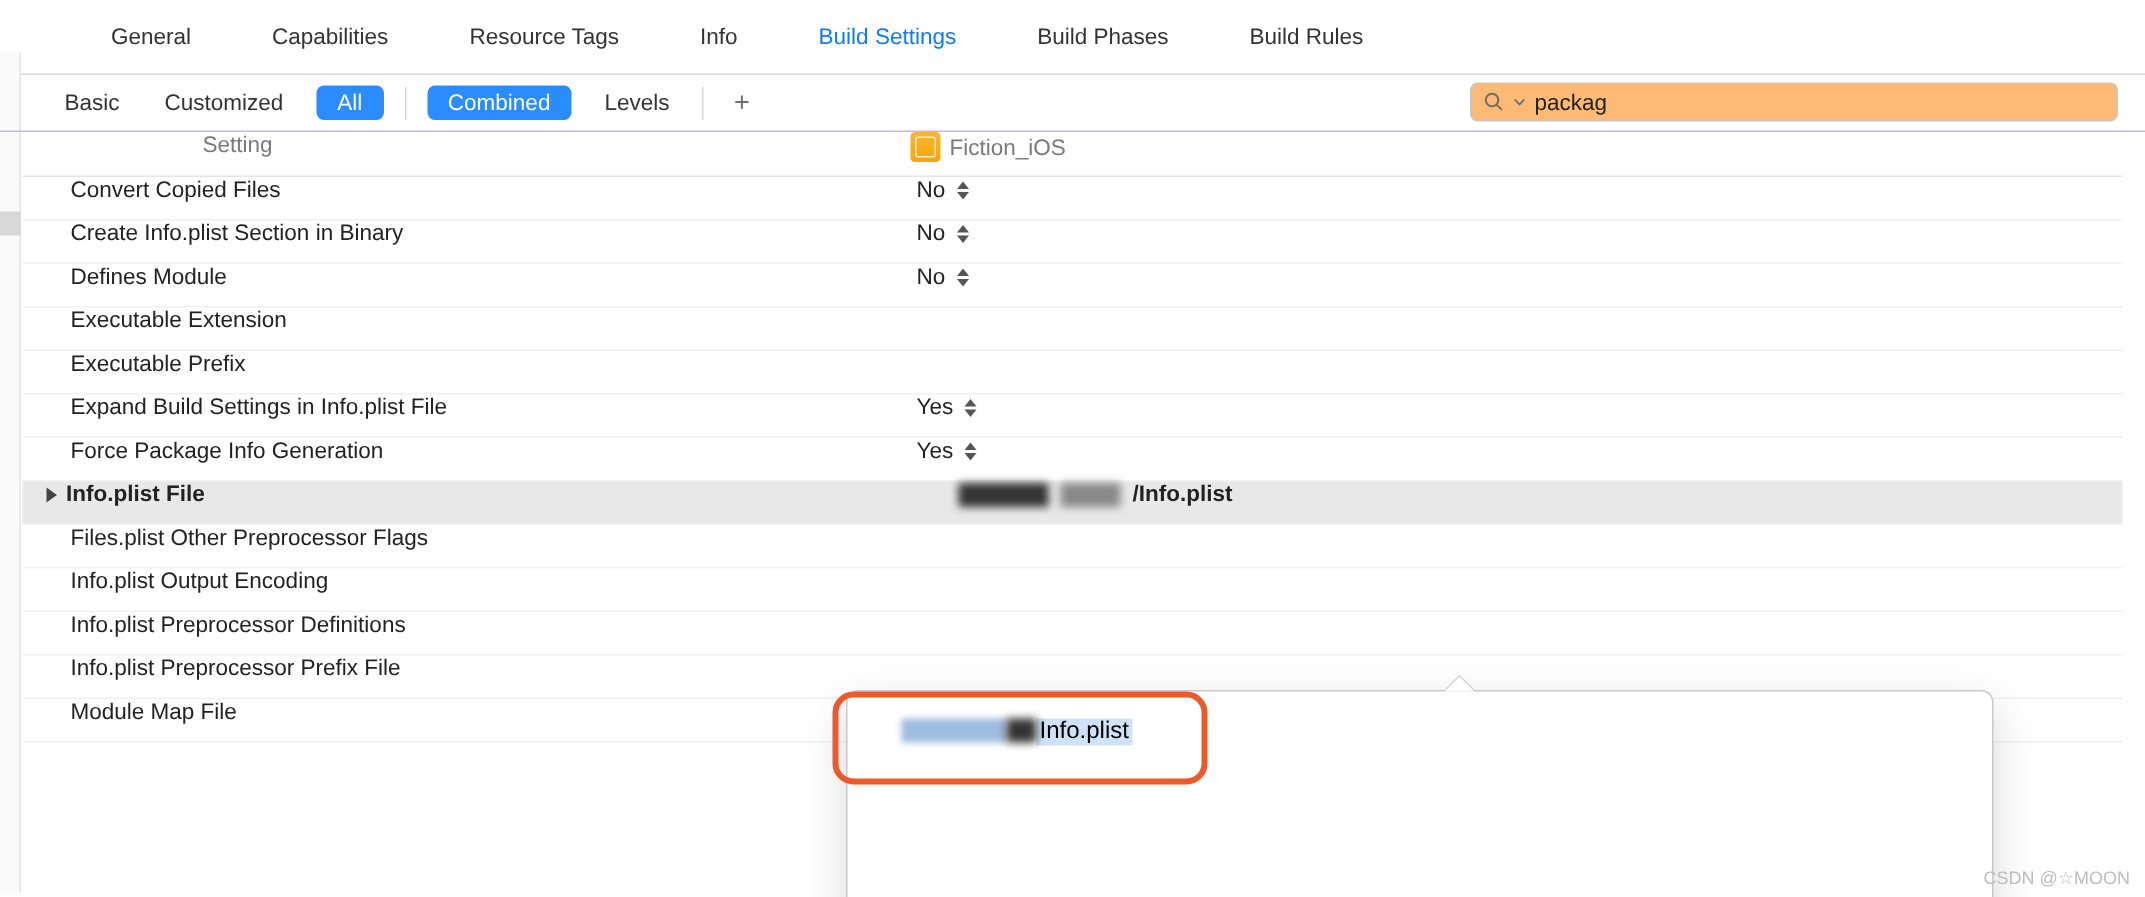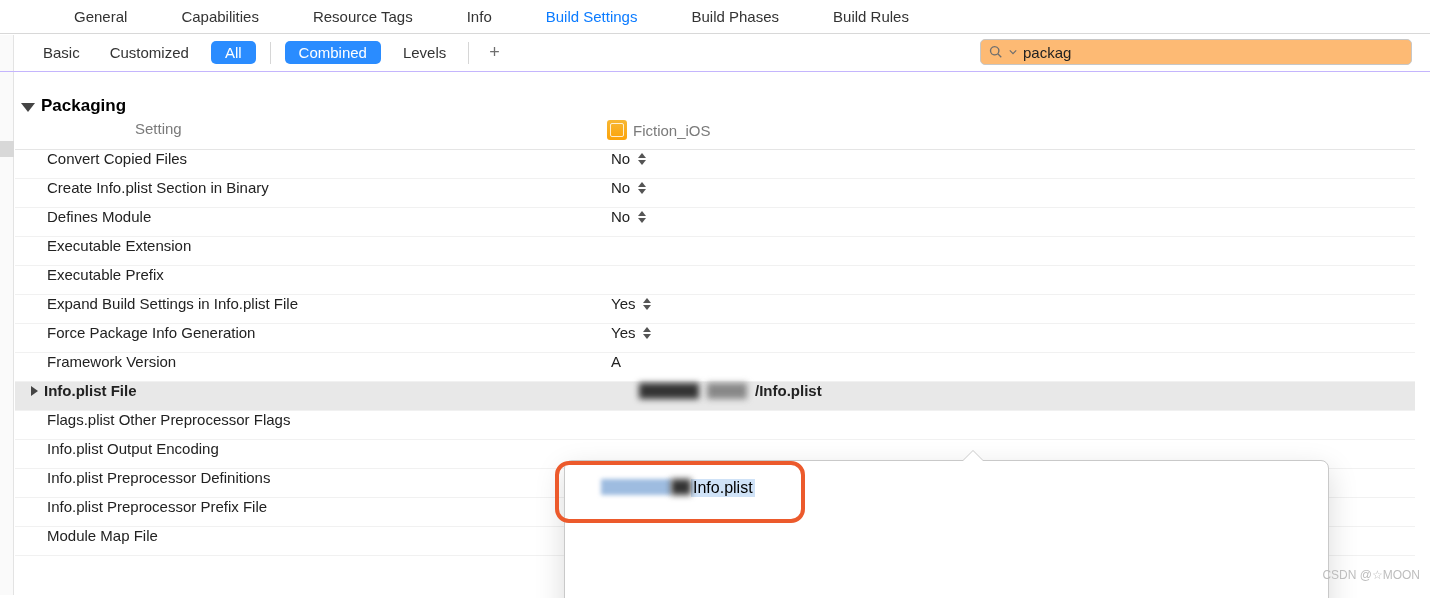--- a/index.html
+++ b/index.html
@@ -1,18 +1,18 @@
 <!DOCTYPE html>
 <html><head>
 <meta charset="utf-8">
 <style>
   * { box-sizing: border-box; margin: 0; padding: 0; font-family: -apple-system, "Helvetica Neue", Arial, sans-serif; }
   body { width: 1430px; height: 598px; background: #fff; overflow: hidden; position: relative; }
 
-  .top-tabs { display: flex; align-items: center; height: 34px; padding: 0 20px; gap: 46px; font-size: 15px; color: #333; border-bottom: 1px solid #d8d8d8; padding-left: 70px;}
+  .top-tabs { display: flex; align-items: center; height: 50px; padding: 0 20px; gap: 46px; font-size: 15px; color: #333; border-bottom: 1px solid #d8d8d8; padding-left: 70px;}
   .top-tabs .tab { cursor: pointer; padding: 6px 4px; }
   .top-tabs .tab.active { color: #0b7bff; }
 
   .filter-bar { display: flex; align-items: center; height: 38px; padding-left: 35px; border-bottom: 1px solid #c4b5fd; gap: 14px; font-size: 15px; color: #333; position: relative; }
   .filter-bar .plain { padding: 4px 8px; cursor: pointer; }
   .filter-bar .sep { width: 1px; height: 22px; background: #d6d6d6; }
   .pill { background: #2a8cff; color: #fff; padding: 3px 14px; border-radius: 5px; cursor: pointer; font-size: 15px; }
   .plus { font-size: 18px; color: #6e6e6e; cursor: pointer; padding: 0 6px; }
 
   .searchbox { position: absolute; right: 18px; top: 5px; width: 432px; height: 26px; border: 1px solid #c7c7c7; border-radius: 5px; display: flex; align-items: center; padding: 0 8px; gap: 6px; background: #fdba74; }
@@ -43,21 +43,21 @@
   .redact { display:inline-block; width:60px; height:16px; background:#333; filter: blur(3px); margin-right:0px;}
   .redact.light { background:#9ebce0; width:70px; filter:blur(2px);}
   .redact.gray { background:#888; width:70px; filter:blur(3px);}
 
   .popover { position:absolute; left:564px; top:460px; width:765px; height:300px; background:#fff; border:1px solid #c9c9c9; border-radius:8px; box-shadow:0 10px 30px rgba(0,0,0,.15); padding:14px 18px;}
   .popover .arrow { position:absolute; top:-10px; left:398px; width:0;height:0;border-left:10px solid transparent;border-right:10px solid transparent;border-bottom:10px solid #fff;}
   .popover .arrow.outer { top:-11px; border-bottom-color:#c9c9c9;}
   .popover .field-row { display:flex; align-items:flex-start; gap:0; font-size:16px;}
   .popover .sel { background:#cfe2f7; padding:0 2px;}
   .highlight-box { position:absolute; left:555px; top:461px; width:250px; height:62px; border:4px solid #ec5a2c; border-radius:14px; z-index:20; pointer-events:none;}
-  .watermark { position:absolute; right:10px; bottom:16px; font-size:12px; color:#bdbdbd;}
+  .watermark { position:absolute; right:10px; bottom:6px; font-size:12px; color:#bdbdbd;}
   .left-gutter { position:absolute; left:0; top:35px; width:14px; height:560px; background:#fafafa; border-right:1px solid #e3e3e3;}
   .left-gutter .mark { position:absolute; left:0; top:106px; width:14px; height:16px; background:#d8d8d8;}
 </style>
 </head>
 <body>
 
 <div class="left-gutter">
     <div class="mark"></div>
   </div>
 
@@ -86,24 +86,20 @@
         <path d="M6.5 1a5.5 5.5 0 014.38 8.83l3.65 3.64-1.06 1.06-3.64-3.65A5.5 5.5 0 116.5 1zm0 1.5a4 4 0 100 8 4 4 0 000-8z"></path>
       </svg>
     <svg class="chev" viewBox="0 0 10 10">
         <path d="M1 3l4 4 4-4" stroke="#6e6e6e" stroke-width="1.5" fill="none"></path>
       </svg>
     <input type="text" value="packag" style="">
   </div>
 </div>
 
 <div class="content">
-  <div class="section-header">
-    <span class="tri"></span>
-    <span>Packaging</span>
-  </div>
 
   <div class="columns-header">
     <div class="col-setting">Setting</div>
     <div class="col-target">
       <span class="app-icon"></span>
       <span>Fiction_iOS</span>
     </div>
   </div>
 
   <div class="row">
@@ -144,41 +140,35 @@
     <div class="val">
         <span>Yes</span>
         <span class="stepper"></span>
       </div>
   </div>
   <div class="row">
     <div class="label">Force Package Info Generation</div>
     <div class="val">
         <span>Yes</span>
         <span class="stepper"></span>
-      </div>
-  </div>
-  <div class="row">
-    <div class="label">Framework Version</div>
-    <div class="val">
-        <span>A</span>
       </div>
   </div>
   <div class="row bold">
     <div class="label">
       <span class="tri-r"></span>
       <span>Info.plist File</span>
     </div>
     <div class="val" style="padding-left:44px;">
       <span class="redact"></span>
       <span class="redact gray" style="width:40px"></span>
       <span>/Info.plist</span>
     </div>
   </div>
   <div class="row">
-    <div class="label">Flags.plist Other Preprocessor Flags</div>
+    <div class="label">Files.plist Other Preprocessor Flags</div>
     <div class="val">
         <span></span>
       </div>
   </div>
   <div class="row">
     <div class="label">Info.plist Output Encoding</div>
     <div class="val">
         <span></span>
       </div>
   </div>

